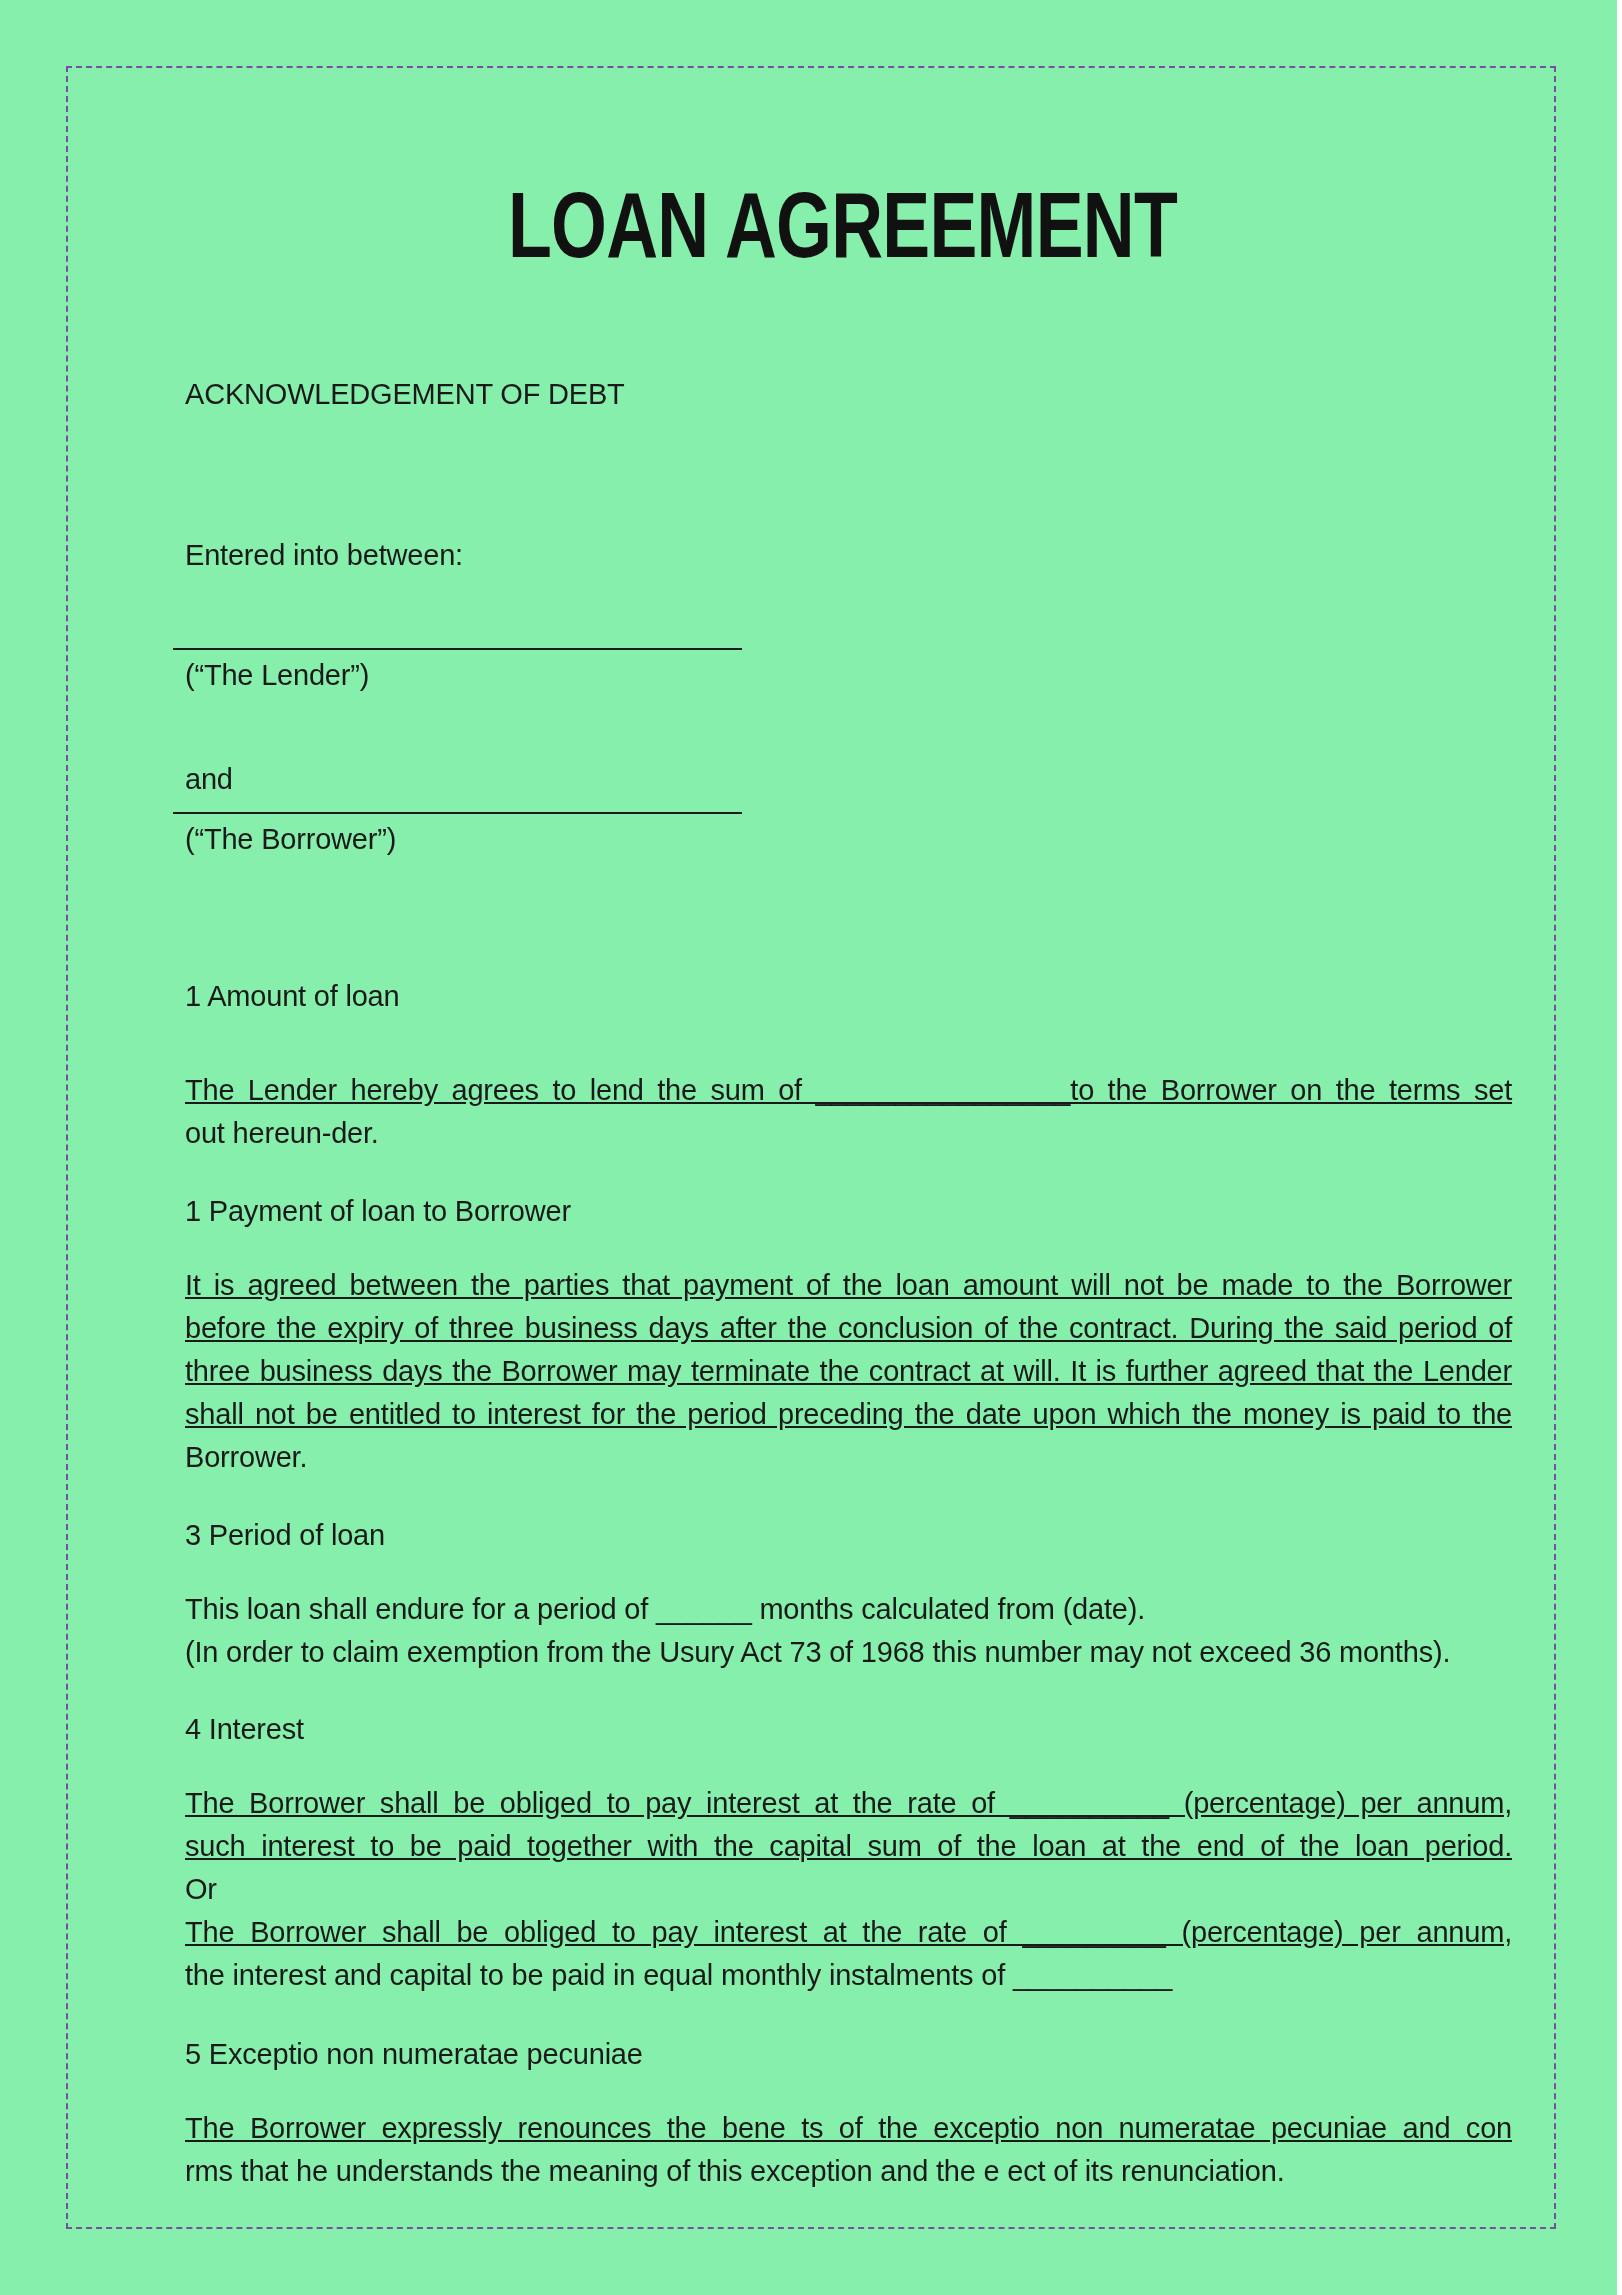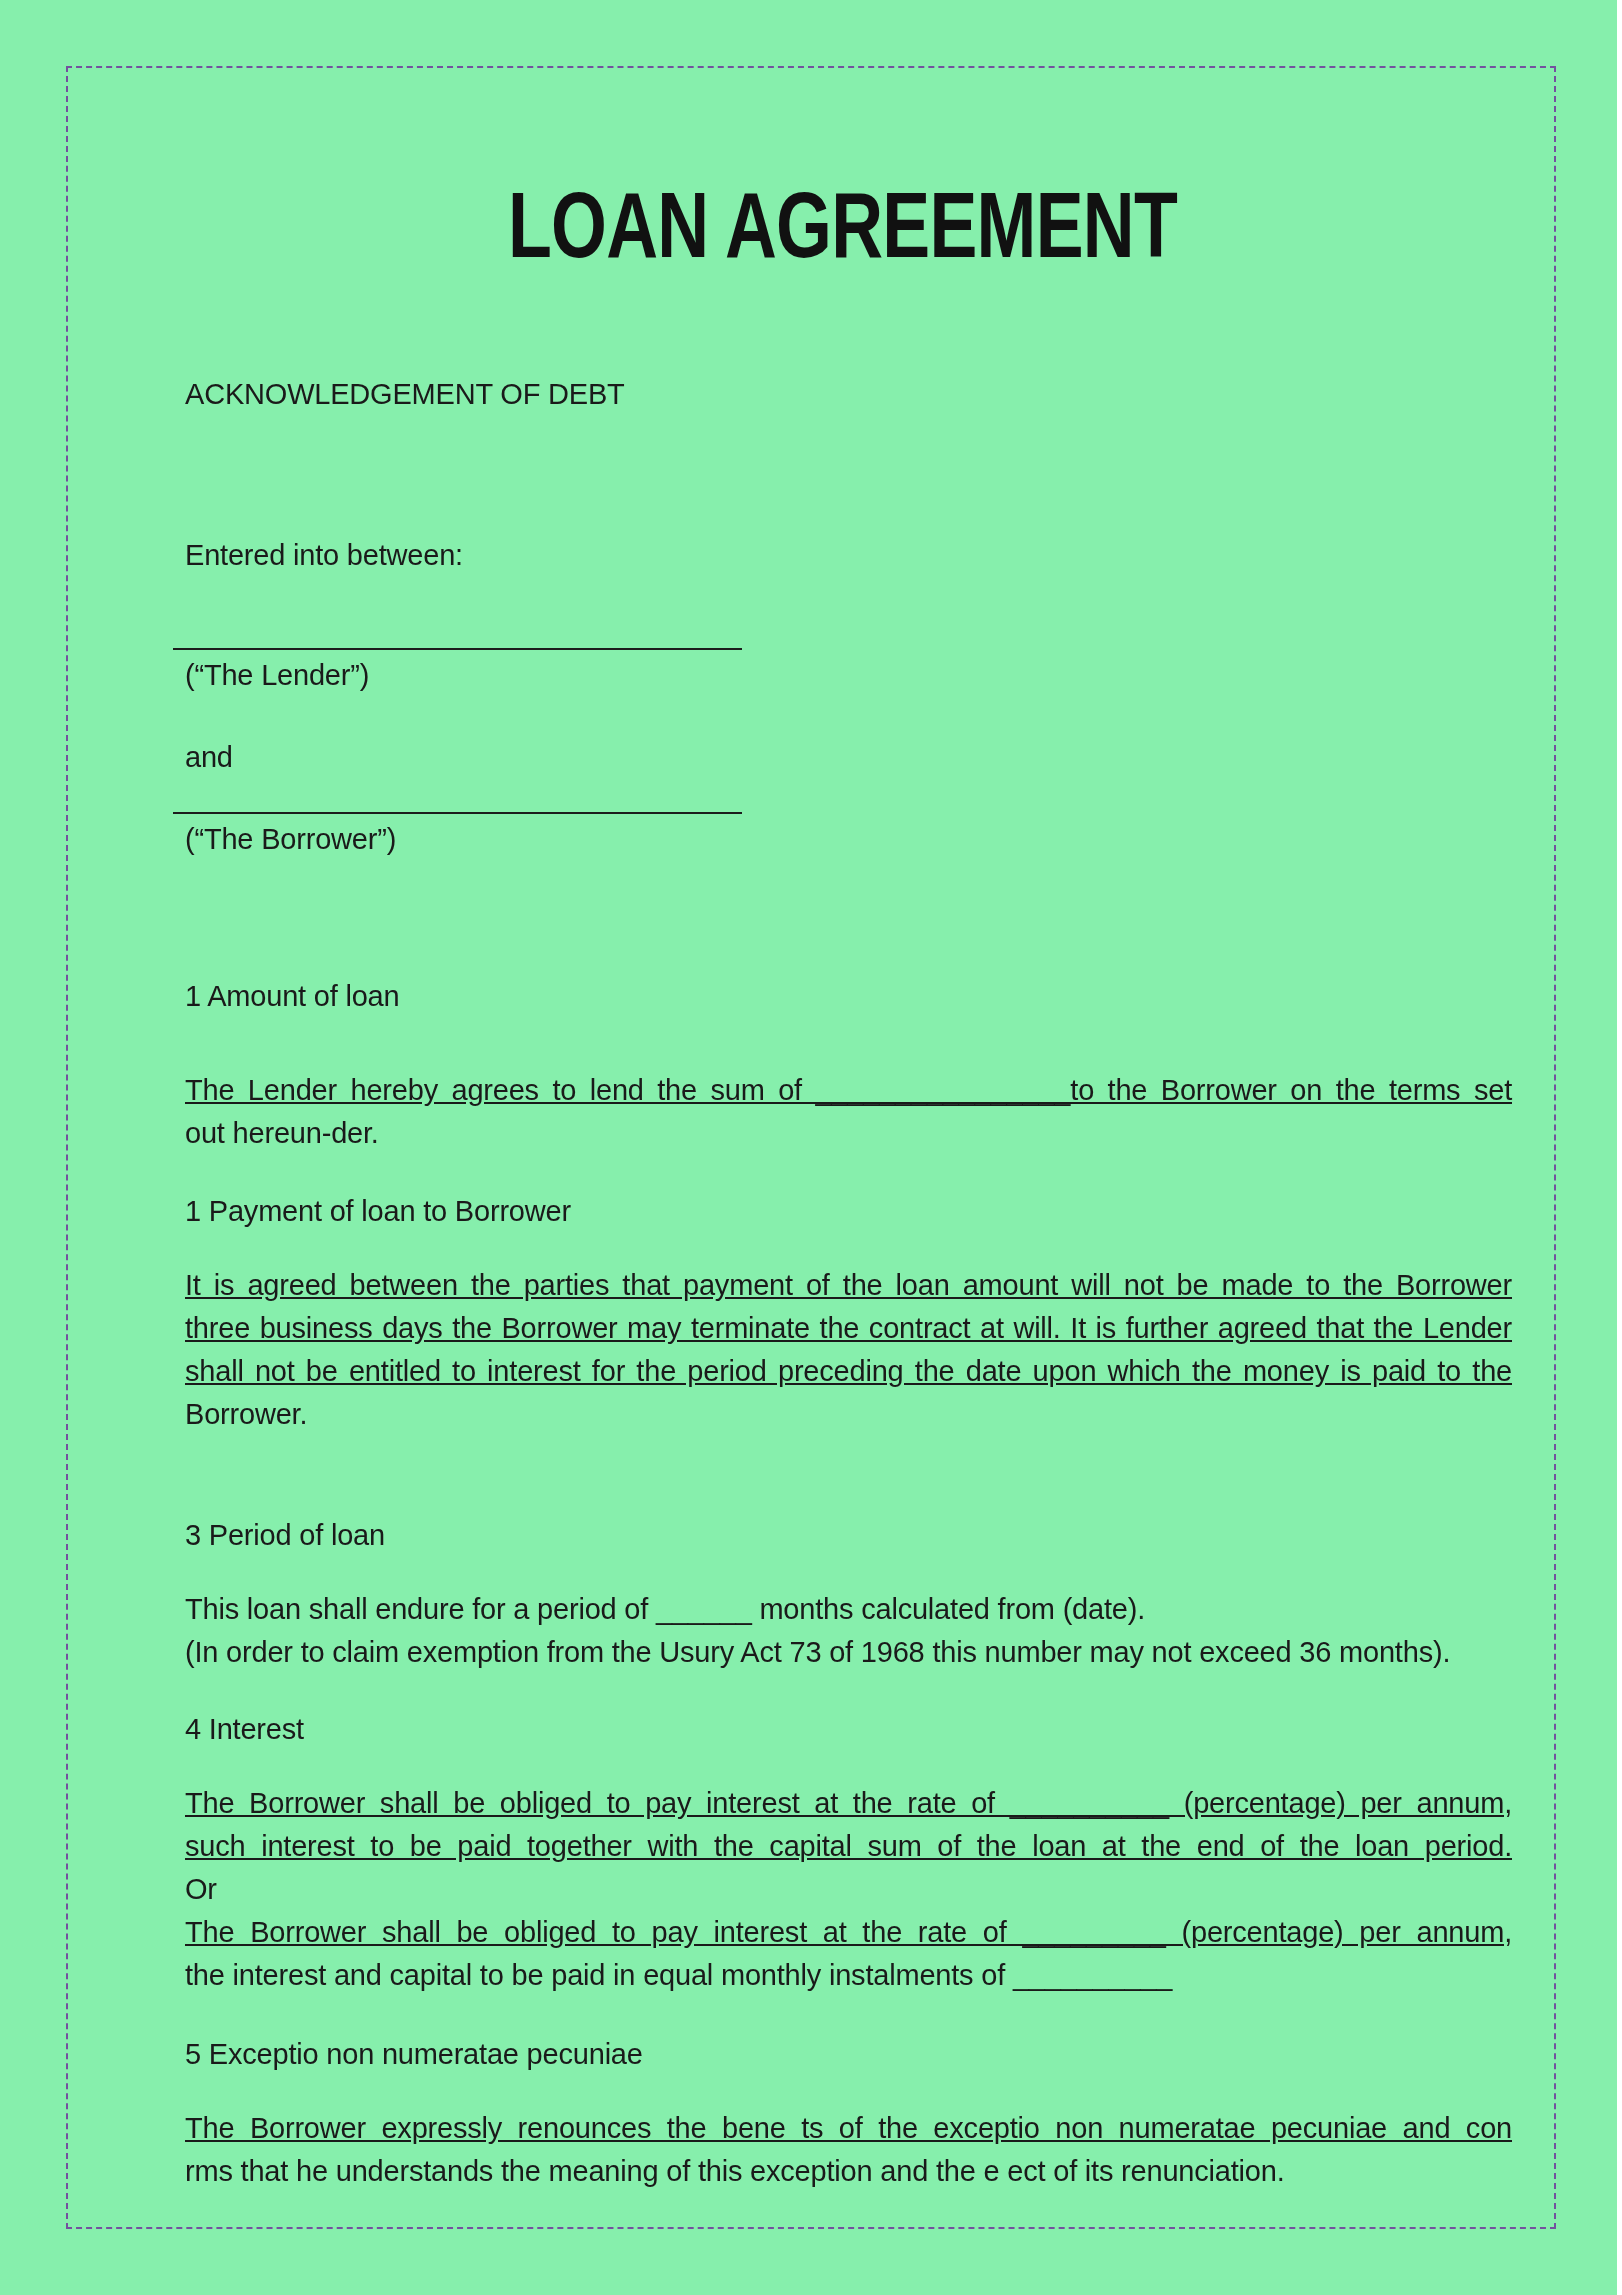--- a/index.html
+++ b/index.html
@@ -81,35 +81,36 @@
     <div class="doc-title">LOAN AGREEMENT</div>
 
     <div class="block line heading" style="top:373px">ACKNOWLEDGEMENT OF DEBT</div>
 
     <div class="block line" style="top:534px">Entered into between:</div>
 
     <div class="blank-rule" style="top:648px"></div>
 
     <div class="block line" style="top:654px">(“The Lender”)</div>
 
-    <div class="block line" style="top:736px">and</div>
+    <div class="block line" style="top:758px">and</div>
 
     <div class="blank-rule" style="top:812px"></div>
 
     <div class="block line" style="top:818px">(“The Borrower”)</div>
 
     <div class="block line heading" style="top:975px">1 Amount of loan</div>
     <div class="block" style="top:1069px">
       <div class="line fill">The Lender hereby agrees to lend the sum of ________________to the Borrower on the terms set</div>
       <div class="line">out hereun-der.</div>
     </div>
 
     <div class="block line heading" style="top:1190px">1 Payment of loan to Borrower</div>
     <div class="block" style="top:1264px">
       <div class="line fill">It is agreed between the parties that payment of the loan amount will not be made to the Borrower</div>
+      <div class="line fill">before the expiry of three business days after the conclusion of the contract. During the said period of</div>
       <div class="line fill">three business days the Borrower may terminate the contract at will. It is further agreed that the Lender</div>
       <div class="line fill">shall not be entitled to interest for the period preceding the date upon which the money is paid to the</div>
       <div class="line">Borrower.</div>
     </div>
 
     <div class="block line heading" style="top:1514px">3 Period of loan</div>
     <div class="block" style="top:1588px">
       <div class="line">This loan shall endure for a period of ______ months calculated from (date).</div>
       <div class="line">(In order to claim exemption from the Usury Act 73 of 1968 this number may not exceed 36 months).</div>
     </div>

